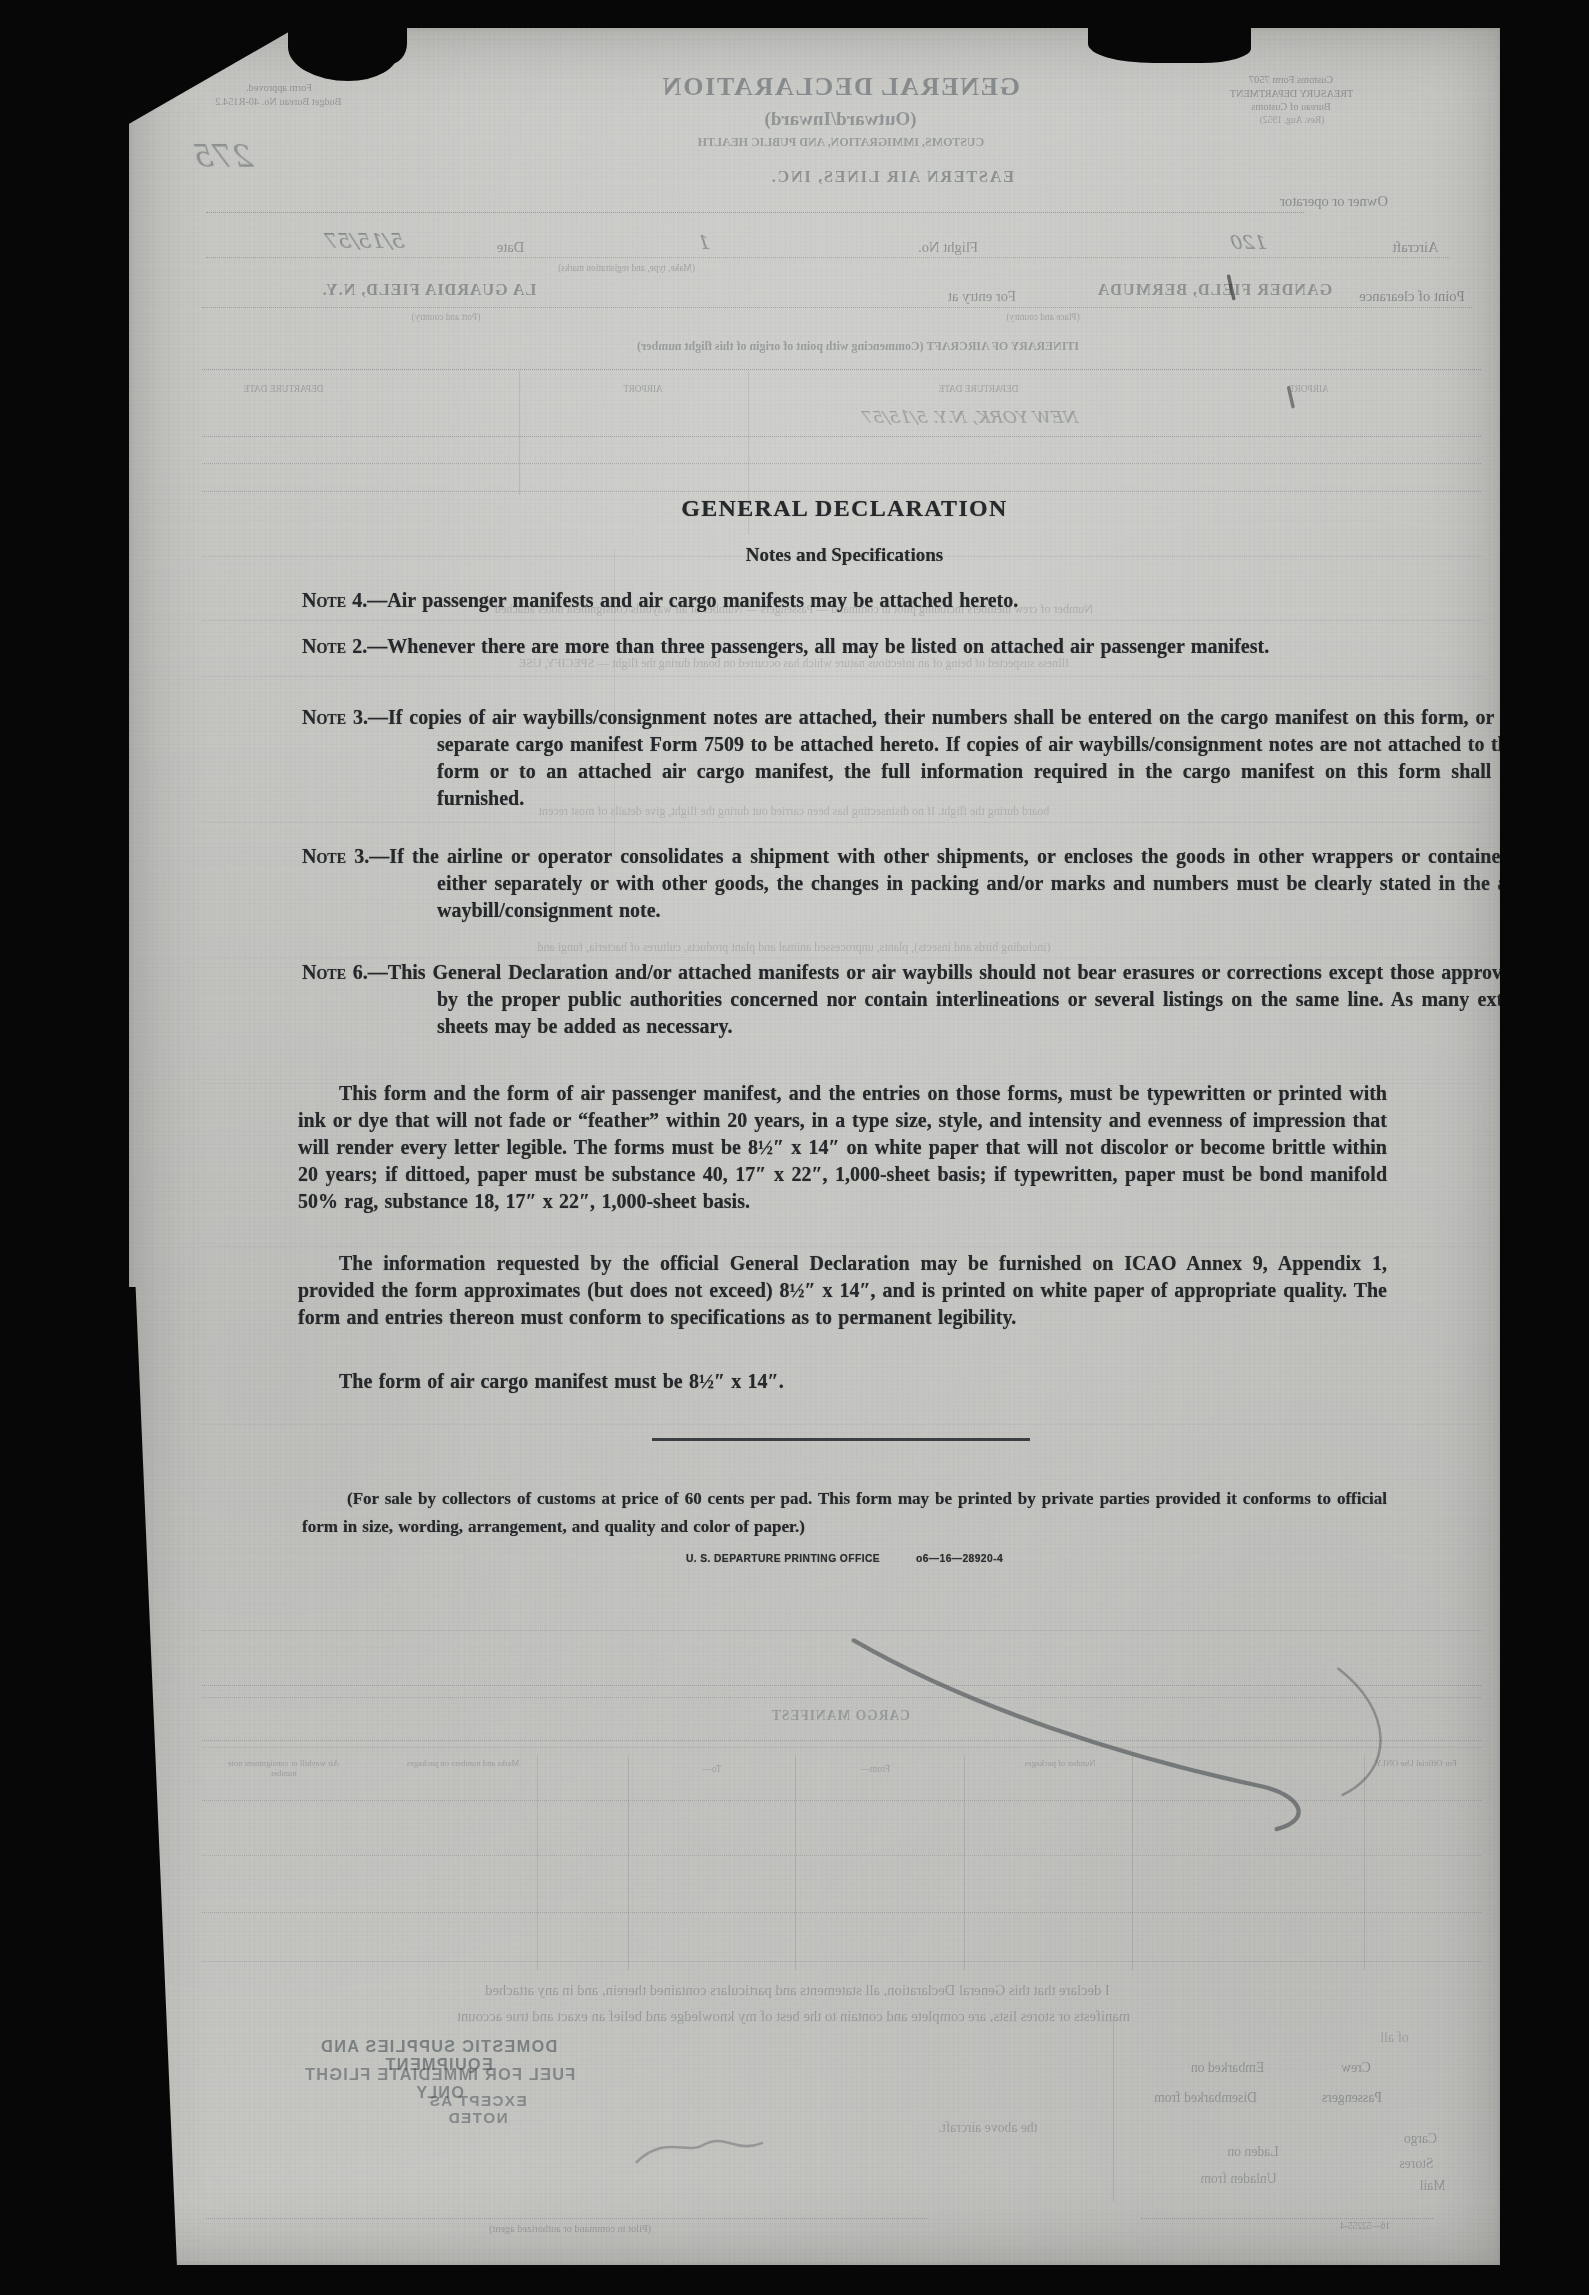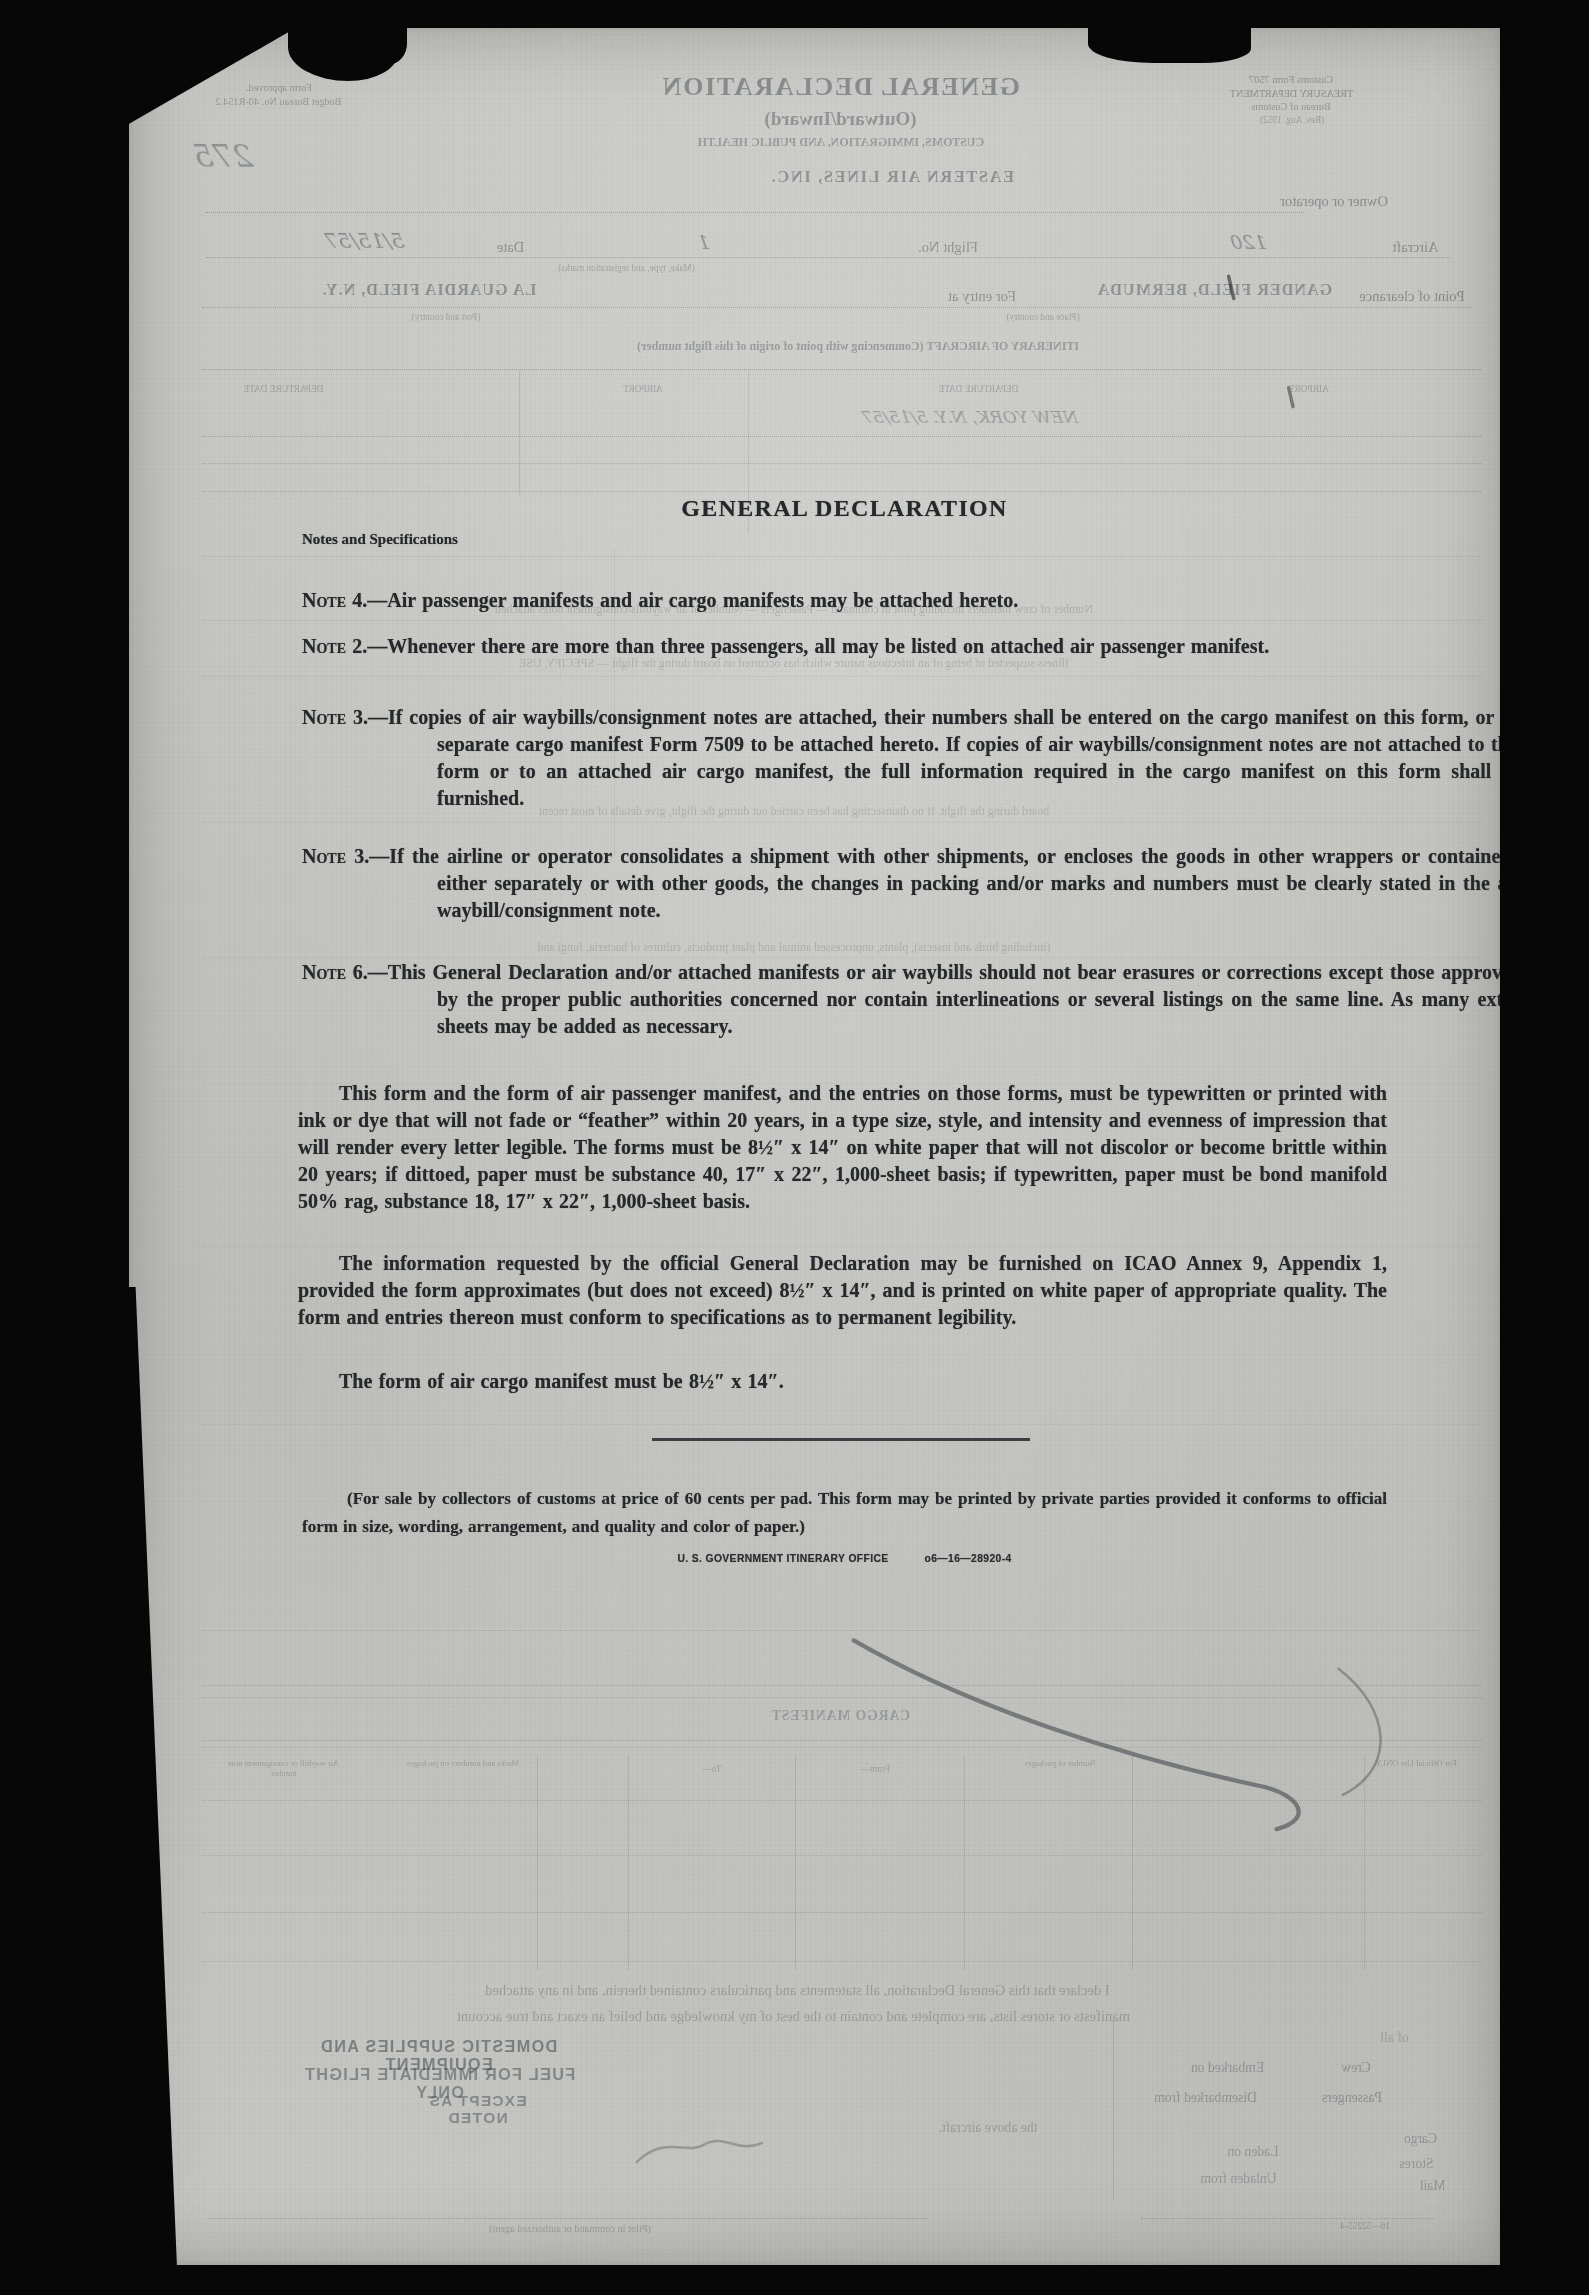--- a/index.html
+++ b/index.html
@@ -26,21 +26,21 @@
   .corner-bl{left:127px;top:1287px;width:50px;height:980px;background:#070707;
              clip-path:polygon(0 0,8.6px 0,100% 100%,0 100%);}
   .clip-a{left:288px;top:19px;width:110px;height:62px;background:#070707;
           border-radius:0 0 45% 55%;}
   .clip-a2{left:369px;top:19px;width:38px;height:45px;background:#070707;border-radius:0 0 50% 60%;}
   .clip-b{left:1088px;top:15.4px;width:163px;height:48px;background:#070707;border-radius:0 0 30% 40%;}
   
   .print{position:absolute;color:#26292b;text-shadow:0 0 0.9px rgba(30,32,34,.5);}
   .title{left:302px;top:495px;width:1085px;text-align:center;font-size:24px;font-weight:700;
          letter-spacing:1.3px;}
-  .subtitle{left:302px;top:531px;width:1085px;font-size:15px;font-weight:700;}
+  .subtitle{left:302px;top:544px;width:1085px;text-align:center;font-size:19px;font-weight:700;}
   .note{left:302px;width:1085px;padding-left:135px;text-indent:-135px;font-size:20px;
         line-height:27px;font-weight:600;text-align:justify;word-spacing:1.3px;}
   .note .nlabel{font-variant:small-caps;font-weight:700;}
   .n0{top:587px}.n1{top:633px}.n2{top:704px}.n3{top:843px}.n4{top:959px}
   .para{left:298px;width:1089px;font-size:20px;line-height:27px;font-weight:600;
         text-align:justify;text-indent:41px;word-spacing:1.3px;}
   .p0{top:1080px}.p1{top:1250px}.p2{top:1368px;text-align:left;}
   .rule{left:652px;top:1438px;width:378px;height:3.4px;background:#23272b;opacity:.85;}
   .salenote{left:302px;top:1485px;width:1085px;font-size:17px;line-height:27.5px;font-weight:700;
             text-align:justify;text-indent:45px;word-spacing:0.9px;}
@@ -180,21 +180,21 @@
         <div class="print note n4" style="position: absolute;"><span class="nlabel">Note 6.</span>—This General Declaration and/or attached manifests or air waybills should not bear erasures or corrections except those approved by the proper public authorities concerned nor contain interlineations or several listings on the same line.  As many extra sheets may be added as necessary.</div>
       </div>
     <div id="paras">
         <div class="print para p0" style="position: absolute;">This form and the form of air passenger manifest, and the entries on those forms, must be typewritten or printed with ink or dye that will not fade or “feather” within 20 years, in a type size, style, and intensity and evenness of impression that will render every letter legible.  The forms must be 8½″ x 14″ on white paper that will not discolor or become brittle within 20 years; if dittoed, paper must be substance 40, 17″ x 22″, 1,000-sheet basis; if typewritten, paper must be bond manifold 50% rag, substance 18, 17″ x 22″, 1,000-sheet basis.</div>
         <div class="print para p1" style="position: absolute;">The information requested by the official General Declaration may be furnished on ICAO Annex 9, Appendix 1, provided the form approximates (but does not exceed) 8½″ x 14″, and is printed on white paper of appropriate quality.  The form and entries thereon must conform to specifications as to permanent legibility.</div>
         <div class="print para p2" style="position: absolute;">The form of air cargo manifest must be 8½″ x 14″.</div>
       </div>
     <div class="print rule"></div>
     <div class="print salenote">(For sale by collectors of customs at price of 60 cents per pad.  This form may be printed by private parties provided it conforms to official form in size, wording, arrangement, and quality and color of paper.)</div>
     <div class="print gpo">
-      <span>U. S. GOVERNMENT ITINERARY OFFICE</span><span class="code">o6—16—28920-4</span>
+      <span>U. S. DEPARTURE PRINTING OFFICE</span><span class="code">o6—16—28920-4</span>
     </div>
   </div>
 
   <div class="bar bar-top"></div>
   <div class="bar bar-left"></div>
   <div class="bar bar-right"></div>
   <div class="bar bar-bottom"></div>
   <div class="bar corner-tl"></div>
   <div class="bar corner-bl"></div>
   <div class="bar clip-a"></div>

